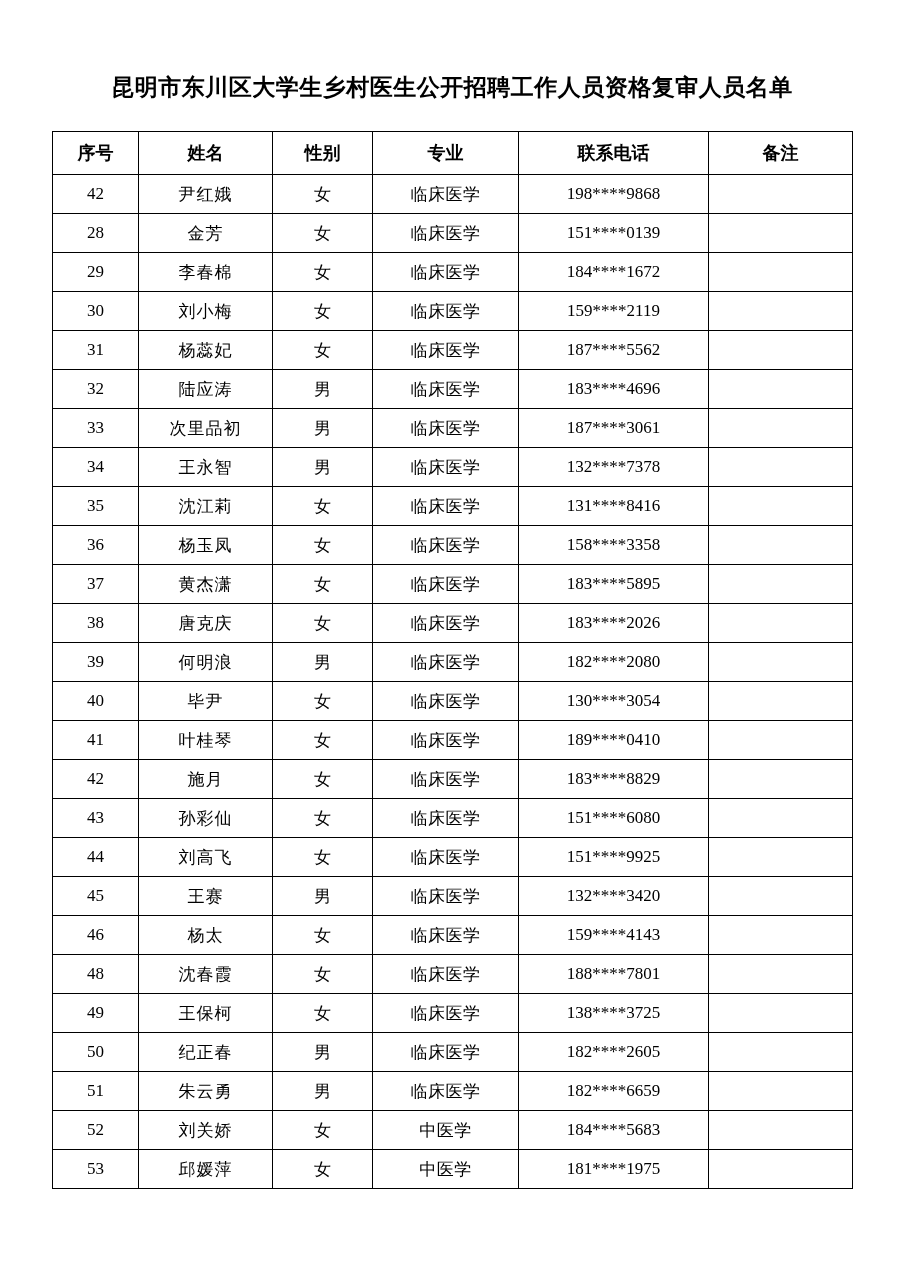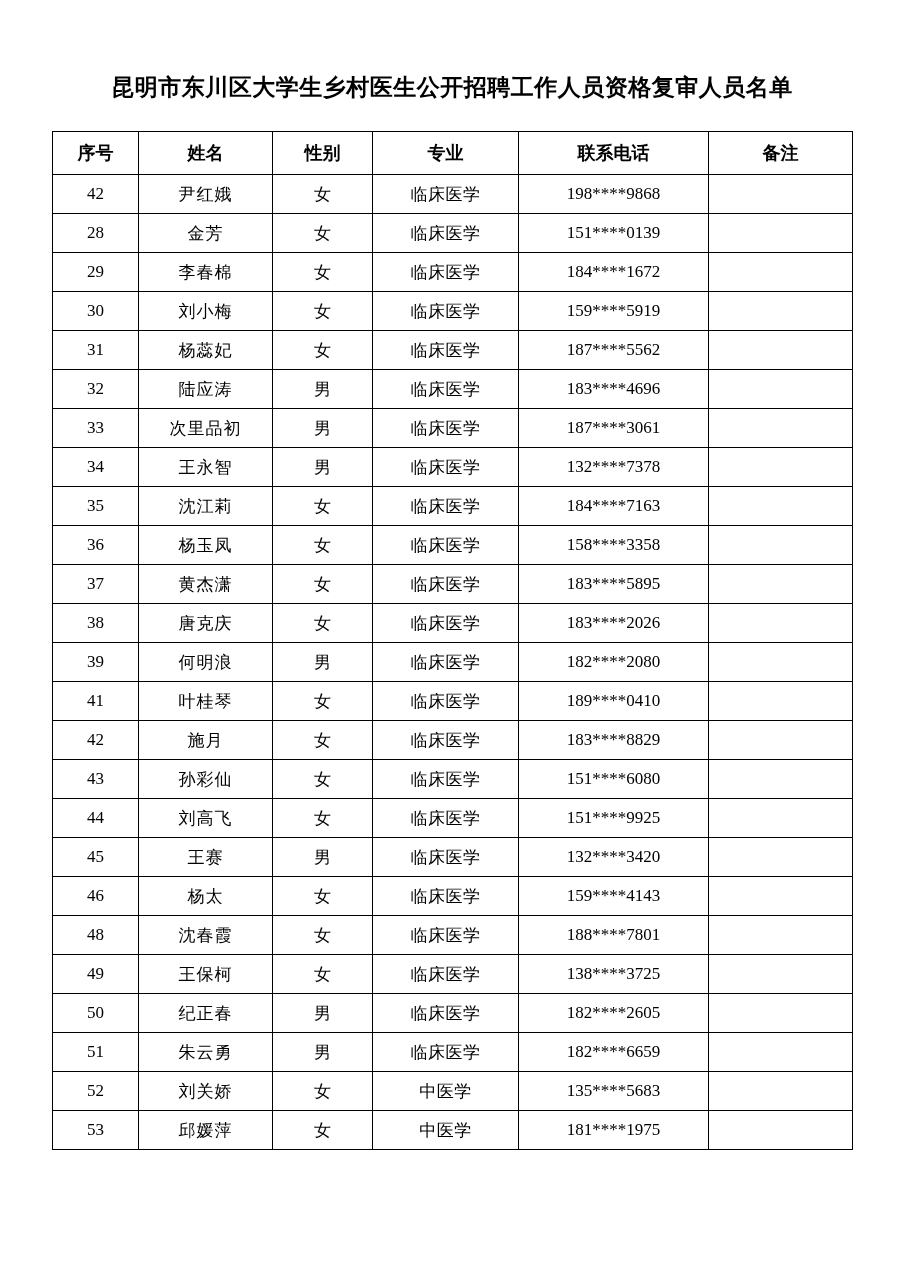--- a/index.html
+++ b/index.html
@@ -124,21 +124,21 @@
             <td class="sex">女</td>
             <td class="major">临床医学</td>
             <td class="phone">184****1672</td>
             <td class="note"></td>
           </tr>
           <tr>
             <td class="idx">30</td>
             <td class="name">刘小梅</td>
             <td class="sex">女</td>
             <td class="major">临床医学</td>
-            <td class="phone">159****5919</td>
+            <td class="phone">159****2119</td>
             <td class="note"></td>
           </tr>
           <tr>
             <td class="idx">31</td>
             <td class="name">杨蕊妃</td>
             <td class="sex">女</td>
             <td class="major">临床医学</td>
             <td class="phone">187****5562</td>
             <td class="note"></td>
           </tr>
@@ -164,21 +164,21 @@
             <td class="sex">男</td>
             <td class="major">临床医学</td>
             <td class="phone">132****7378</td>
             <td class="note"></td>
           </tr>
           <tr>
             <td class="idx">35</td>
             <td class="name">沈江莉</td>
             <td class="sex">女</td>
             <td class="major">临床医学</td>
-            <td class="phone">184****7163</td>
+            <td class="phone">131****8416</td>
             <td class="note"></td>
           </tr>
           <tr>
             <td class="idx">36</td>
             <td class="name">杨玉凤</td>
             <td class="sex">女</td>
             <td class="major">临床医学</td>
             <td class="phone">158****3358</td>
             <td class="note"></td>
           </tr>
@@ -200,20 +200,28 @@
           </tr>
           <tr>
             <td class="idx">39</td>
             <td class="name">何明浪</td>
             <td class="sex">男</td>
             <td class="major">临床医学</td>
             <td class="phone">182****2080</td>
             <td class="note"></td>
           </tr>
           <tr>
+            <td class="idx">40</td>
+            <td class="name">毕尹</td>
+            <td class="sex">女</td>
+            <td class="major">临床医学</td>
+            <td class="phone">130****3054</td>
+            <td class="note"></td>
+          </tr>
+          <tr>
             <td class="idx">41</td>
             <td class="name">叶桂琴</td>
             <td class="sex">女</td>
             <td class="major">临床医学</td>
             <td class="phone">189****0410</td>
             <td class="note"></td>
           </tr>
           <tr>
             <td class="idx">42</td>
             <td class="name">施月</td>
@@ -284,21 +292,21 @@
             <td class="sex">男</td>
             <td class="major">临床医学</td>
             <td class="phone">182****6659</td>
             <td class="note"></td>
           </tr>
           <tr>
             <td class="idx">52</td>
             <td class="name">刘关娇</td>
             <td class="sex">女</td>
             <td class="major">中医学</td>
-            <td class="phone">135****5683</td>
+            <td class="phone">184****5683</td>
             <td class="note"></td>
           </tr>
           <tr>
             <td class="idx">53</td>
             <td class="name">邱媛萍</td>
             <td class="sex">女</td>
             <td class="major">中医学</td>
             <td class="phone">181****1975</td>
             <td class="note"></td>
           </tr>

